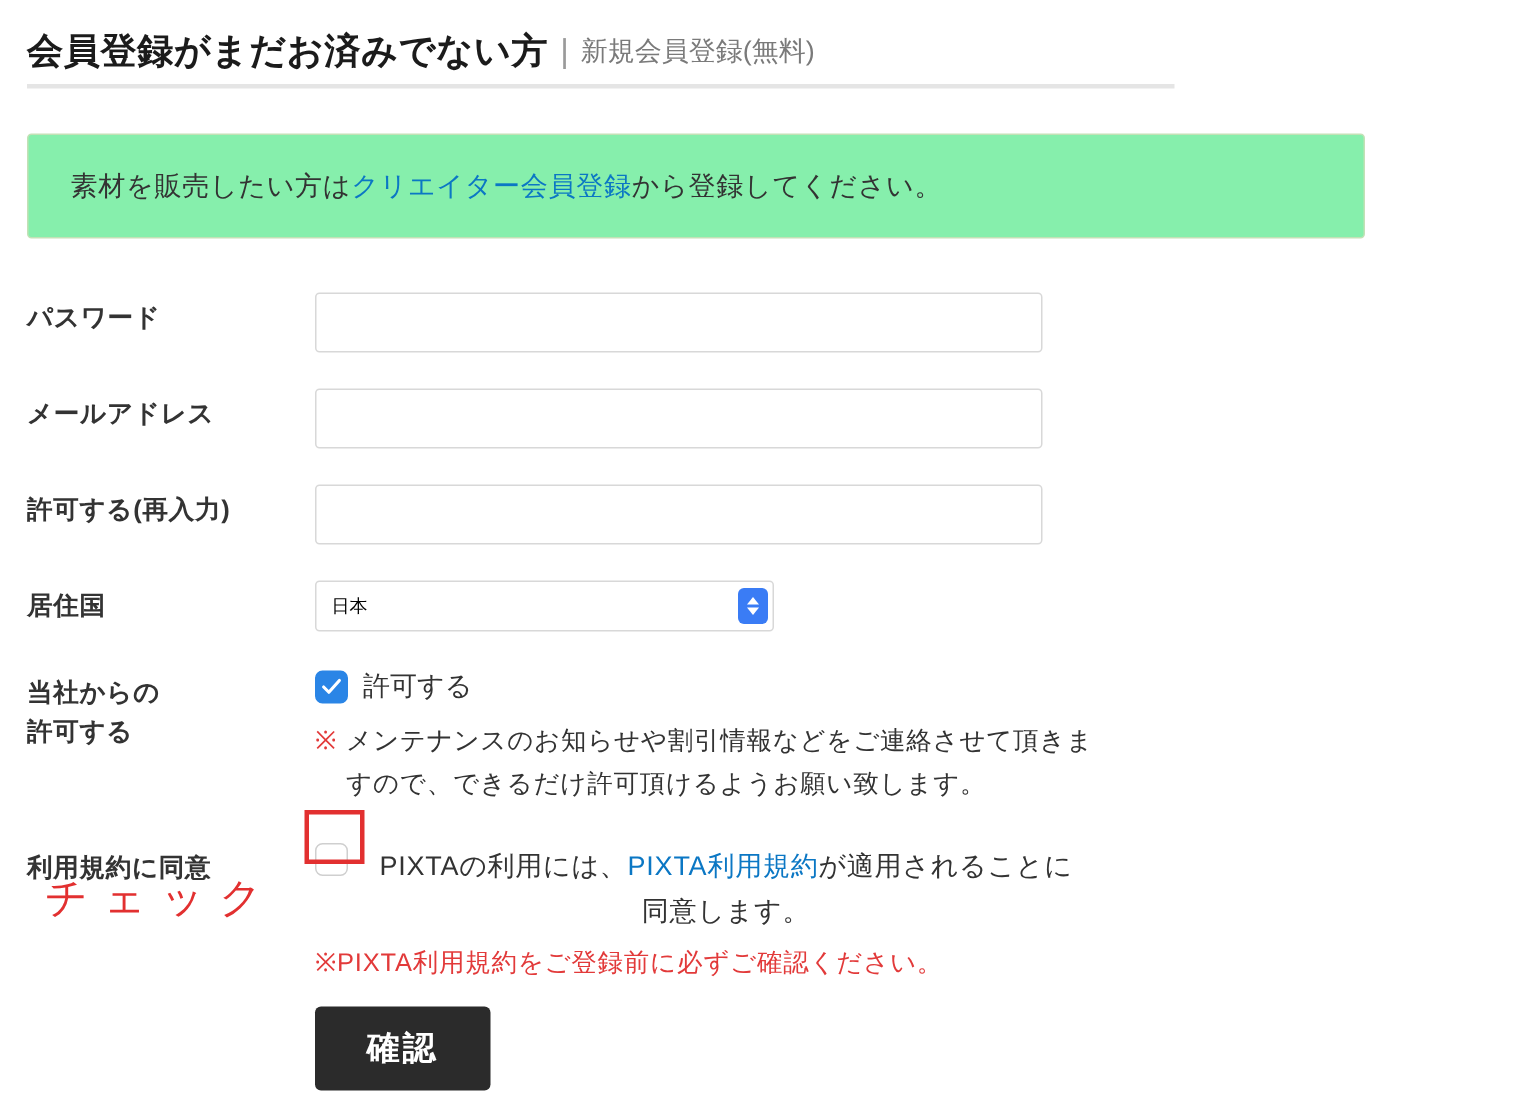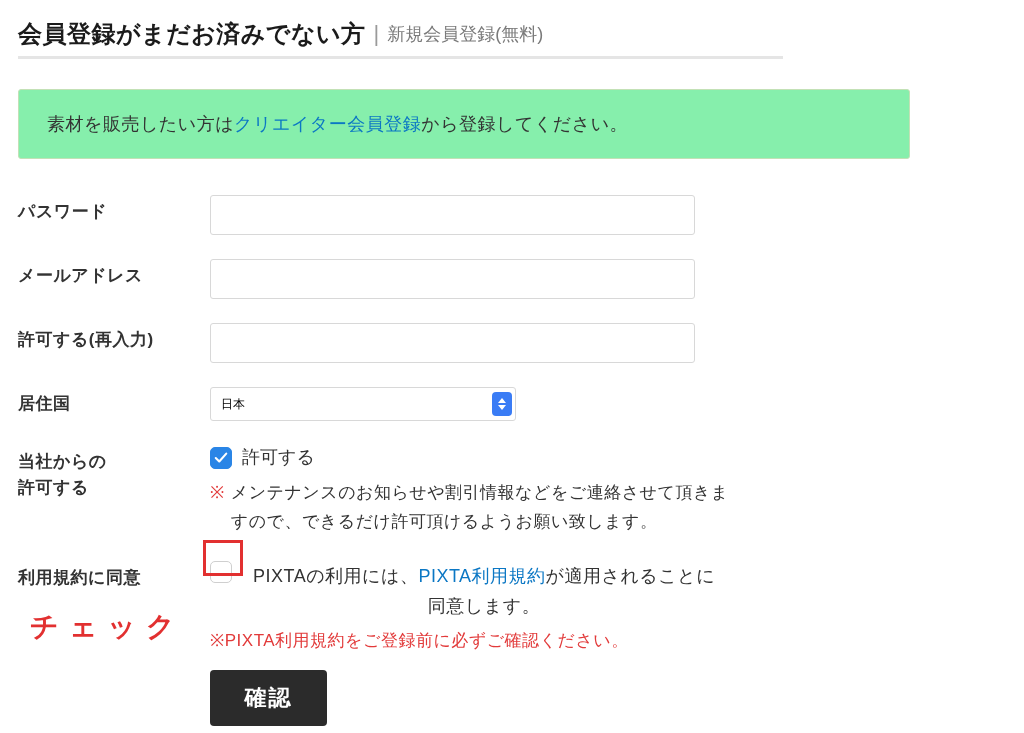--- a/index.html
+++ b/index.html
@@ -187,13 +187,13 @@
       </div>
       <div class="terms-warning">※PIXTA利用規約をご登録前に必ずご確認ください。</div>
 
       <button class="confirm-btn">確認</button>
     </div>
   </div>
 </div>
 
 <div class="red-check-box" style="left:203px; top:540px; width:40px; height:36px;"></div>
 
-<div class="red-annotation" style="left:30px; top:608px;font-weight:bold;">チェック</div>
+<div class="red-annotation" style="left:30px; top:580px;">チェック</div>
 
 </body></html>

